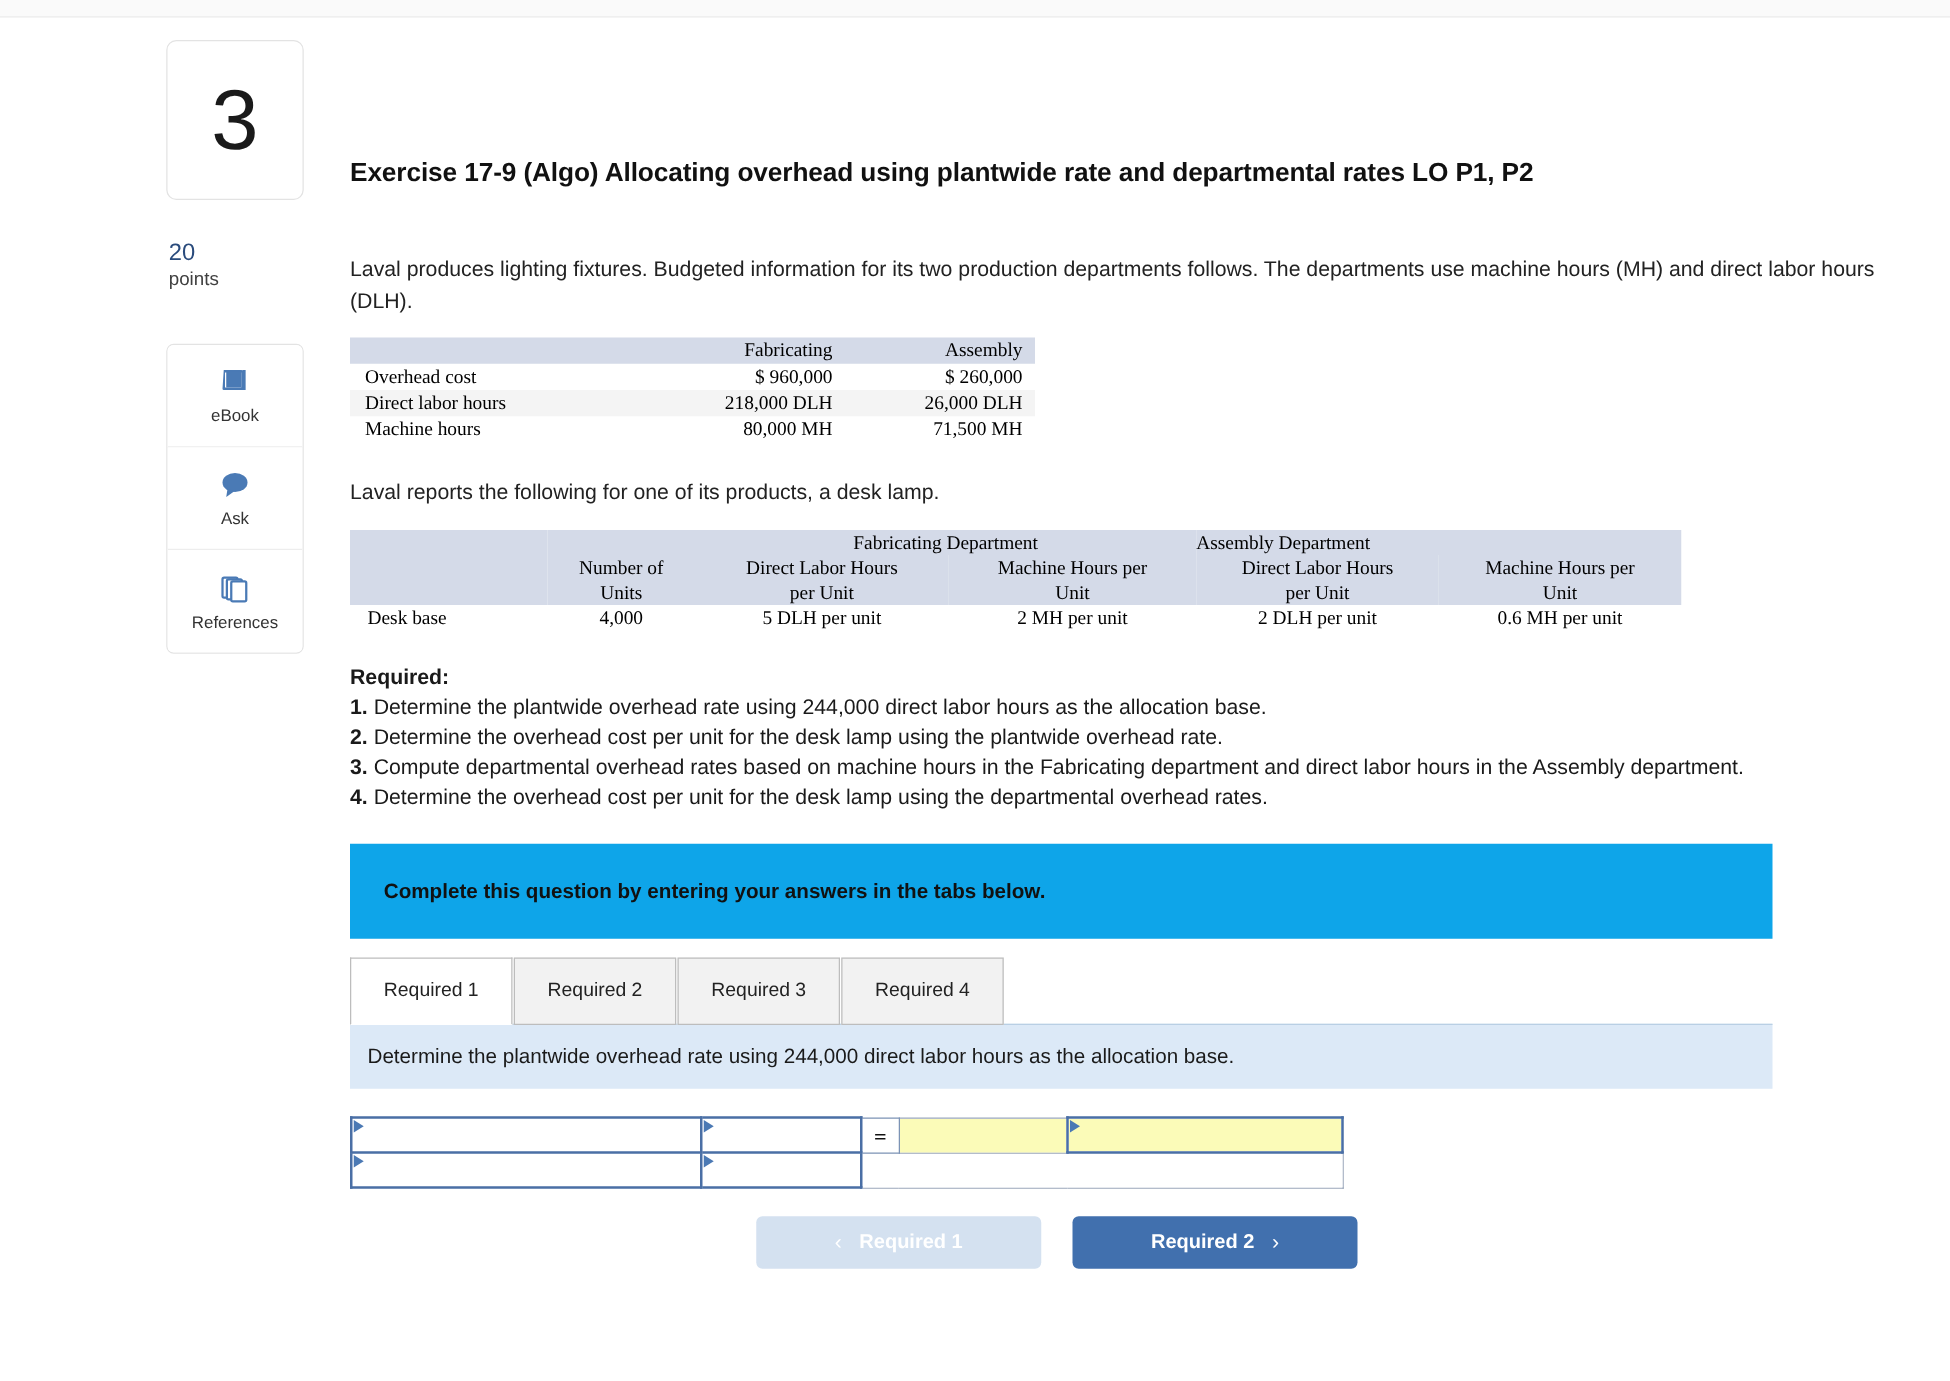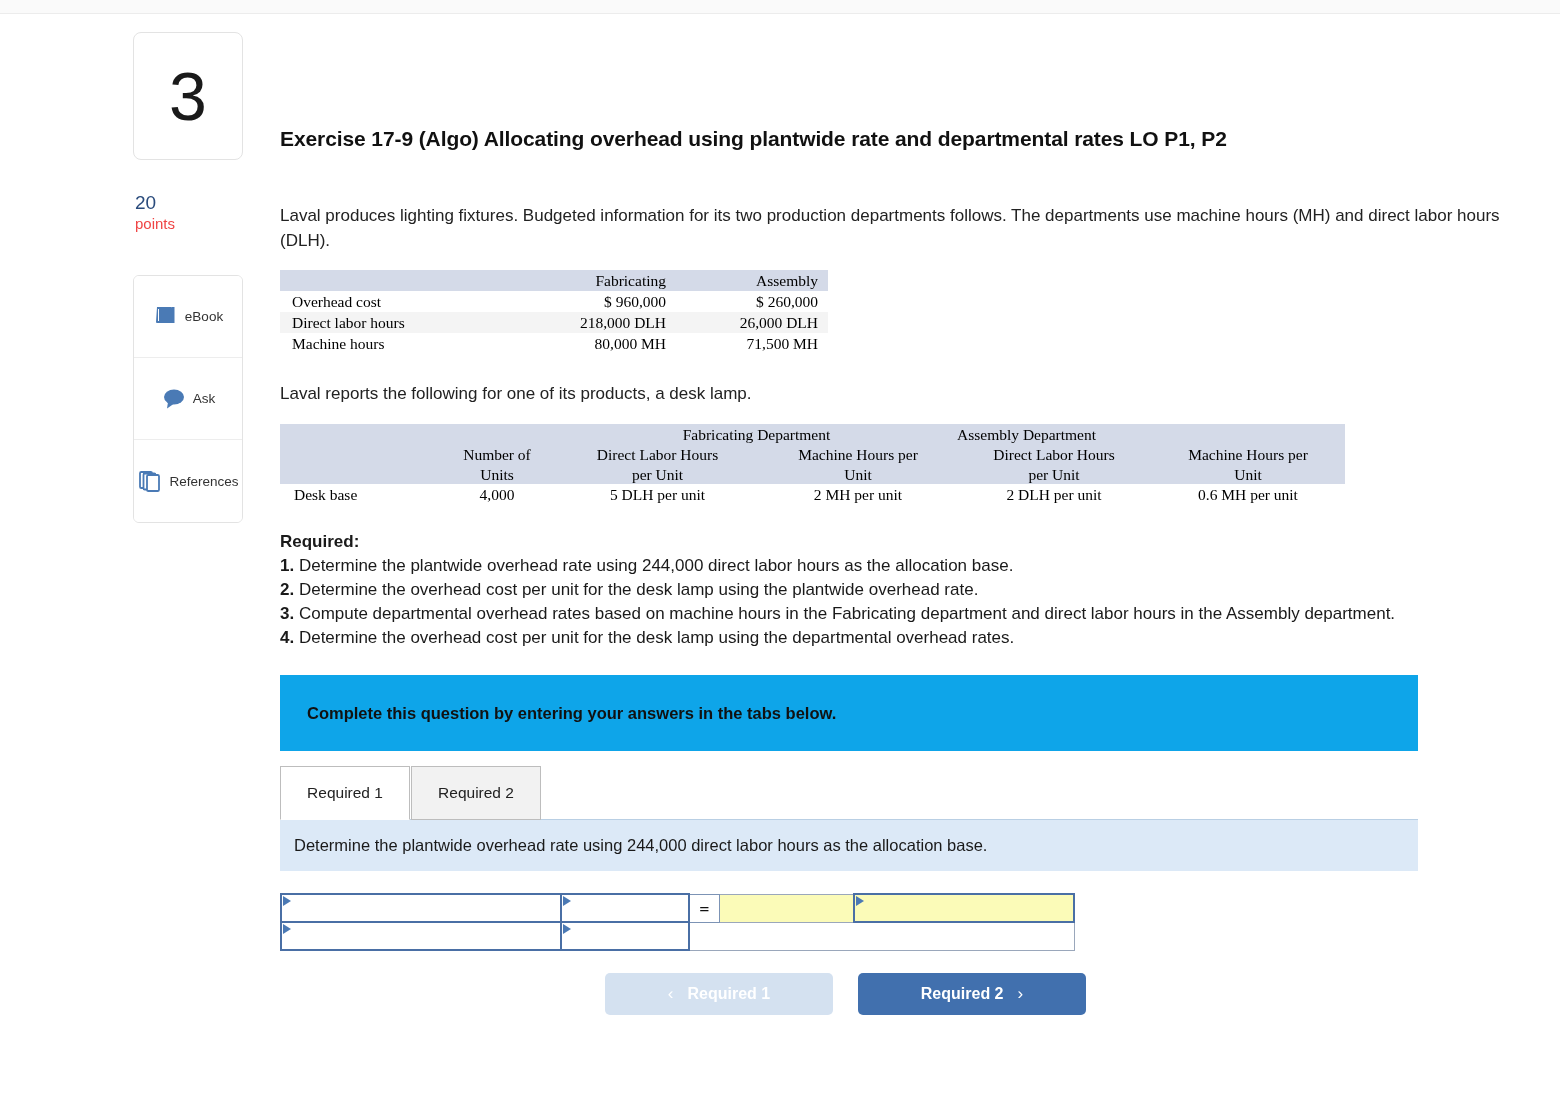--- a/index.html
+++ b/index.html
@@ -17,26 +17,26 @@
 
   
   .rail { position:absolute; left:133px; top:18px; width:110px; }
   .qnum-box {
     width:110px; height:128px; border:1px solid #e3e3e3; border-radius:8px;
     background:#fff; display:flex; align-items:center; justify-content:center;
   }
   .qnum { font-size:68px; font-weight:400; color:#1a1a1a; line-height:1; }
   .points { margin-top:32px; padding-left:2px; }
   .points .val { color:#2a4b7c; font-size:19px; line-height:22px; }
-  .points .lbl { color:#ef4444; font-size:15px; line-height:20px; }
+  .points .lbl { color:#404040; font-size:15px; line-height:20px; }
 
   .toolbox { margin-top:41px; width:110px; border:1px solid #e3e3e3; border-radius:6px; background:#fff; overflow:hidden; }
   .tool {
     height:82px; border-bottom:1px solid #ededed;
-    display:flex; flex-direction:row; align-items:center; justify-content:center; gap:6px;
+    display:flex; flex-direction:column; align-items:center; justify-content:center; gap:6px;
     cursor:pointer; background:#fff;text-align:right;
   }
   .tool:last-child { border-bottom:none; }
   .tool .tlabel { font-size:13.5px; color:#333; }
   .tool svg { display:block; }
 
   
   .main { position:absolute; left:280px; top:0; width:1270px; }
   .title { margin-top:113px; font-size:21px; font-weight:bold; letter-spacing:-0.1px; color:#111; }
   .intro { margin-top:52px; font-size:17px; line-height:25px; color:#222; max-width:1258px; }
@@ -250,20 +250,22 @@
       <p><b>2.</b><span> Determine the overhead cost per unit for the desk lamp using the plantwide overhead rate.</span></p>
       <p><b>3.</b><span> Compute departmental overhead rates based on machine hours in the Fabricating department and direct labor hours in the Assembly department.</span></p>
       <p><b>4.</b><span> Determine the overhead cost per unit for the desk lamp using the departmental overhead rates.</span></p>
     </div>
 
     <div class="banner">Complete this question by entering your answers in the tabs below.</div>
 
     <div class="tabs">
       <div class="tab active">Required 1</div>
       <div class="tab">Required 2</div>
+      <div class="tab">Required 3</div>
+      <div class="tab">Required 4</div>
     </div>
 
     <div class="tabpanel">Determine the plantwide overhead rate using 244,000 direct labor hours as the allocation base.</div>
 
     <table class="grid">
       <tbody>
           <tr>
         <td class="cell in w-a">
               <span class="tri"></span>
             </td>

